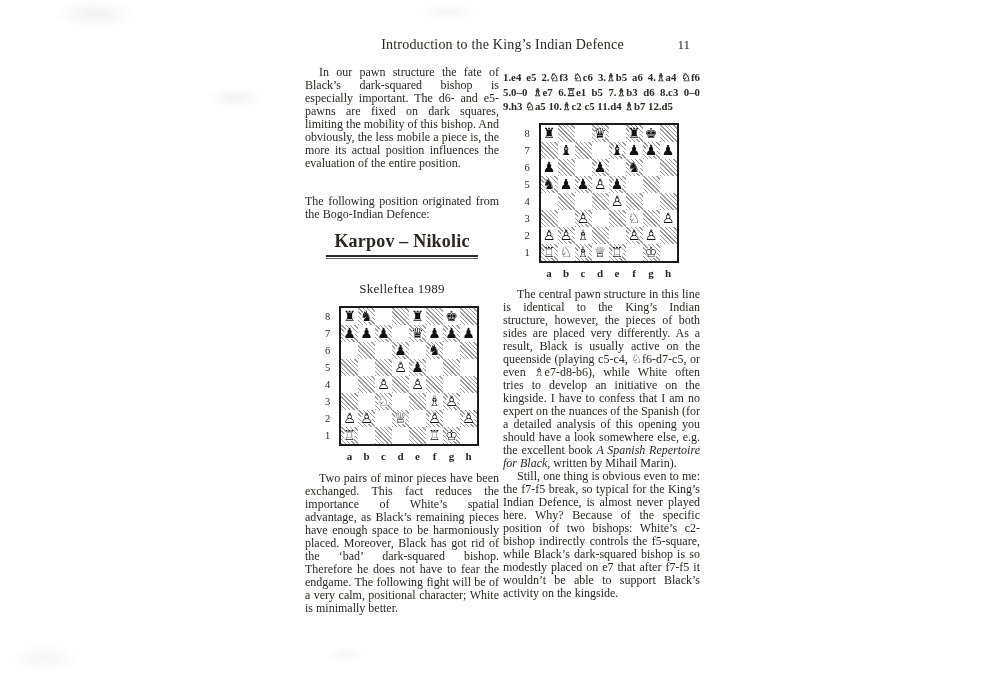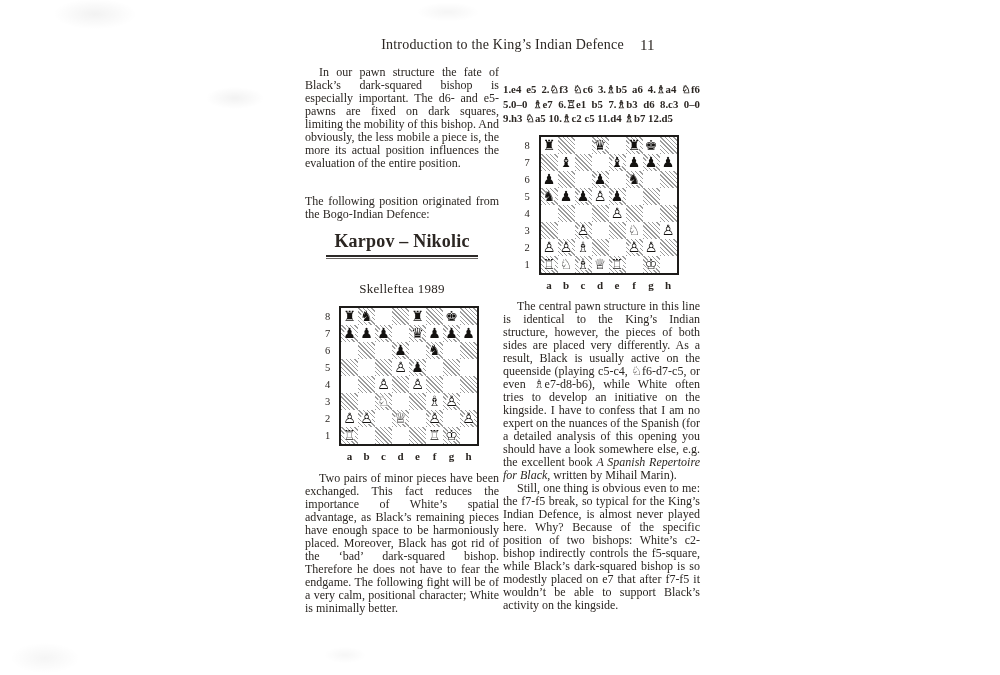--- a/index.html
+++ b/index.html
@@ -13,21 +13,21 @@
       radial-gradient(ellipse 42px 16px at 235px 98px, rgba(0,0,0,0.05), transparent 70%),
       radial-gradient(ellipse 45px 14px at 448px 12px, rgba(0,0,0,0.04), transparent 70%),
       radial-gradient(ellipse 50px 22px at 45px 658px, rgba(0,0,0,0.04), transparent 70%),
       radial-gradient(ellipse 30px 12px at 345px 655px, rgba(0,0,0,0.035), transparent 70%);
   }
   .running-head{
     position:absolute;top:37px;left:305px;width:395px;
     text-align:center;font-size:14px;letter-spacing:.2px;
   }
   .page-number{
-    position:absolute;top:37px;left:640px;width:50px;font-size:15px;
+    position:absolute;top:37px;left:640px;width:50px;text-align:right;font-size:13px;
   }
   .col{position:absolute;top:66px;}
   .col-left{left:305px;width:194px;}
   .col-right{left:503px;width:197px;}
   p.body{
     margin:0;font-size:12px;line-height:13px;text-align:justify;
   }
   p.body.gap{margin-top:25px;}
   .indent{text-indent:14px;}
   i.book-title{font-style:italic;}
@@ -226,21 +226,21 @@
         <span class="file-label">f</span>
         <span class="file-label">g</span>
         <span class="file-label">h</span>
       </div>
   </div>
 
   <p class="body indent" style="margin-top:10px;">Two pairs of minor pieces have been exchanged. This fact reduces the importance of White’s spatial advantage, as Black’s remaining pieces have enough space to be harmoniously placed. Moreover, Black has got rid of the ‘bad’ dark-squared bishop. Therefore he does not have to fear the endgame. The following fight will be of a very calm, positional character; White is minimally better.</p>
 </section>
 
 <section class="col col-right">
-  <p class="moves" style="margin-top:16px;">1.e4 e5 2.♘f3 ♘c6 3.♗b5 a6 4.♗a4 ♘f6 5.0–0 ♗e7 6.♖e1 b5 7.♗b3 d6 8.c3 0–0 9.h3 ♘a5 10.♗c2 c5 11.d4 ♗b7 12.d5</p>
+  <p class="moves" style="margin-top:4px;">1.e4 e5 2.♘f3 ♘c6 3.♗b5 a6 4.♗a4 ♘f6 5.0–0 ♗e7 6.♖e1 b5 7.♗b3 d6 8.c3 0–0 9.h3 ♘a5 10.♗c2 c5 11.d4 ♗b7 12.d5</p>
 
   <div class="diagram">
     <div class="diagram-inner">
       <div class="rank-labels">
           <div class="rank-label">8</div>
           <div class="rank-label">7</div>
           <div class="rank-label">6</div>
           <div class="rank-label">5</div>
           <div class="rank-label">4</div>
           <div class="rank-label">3</div>

